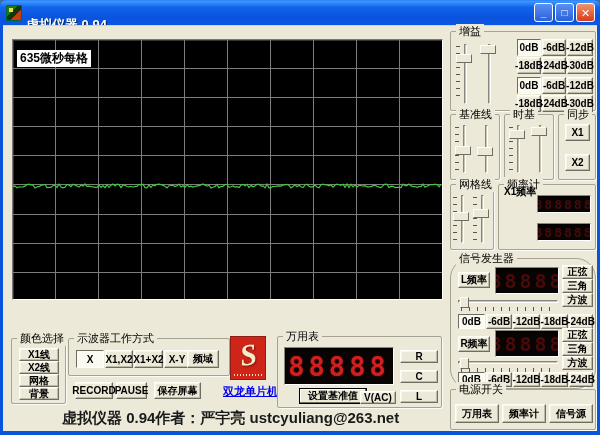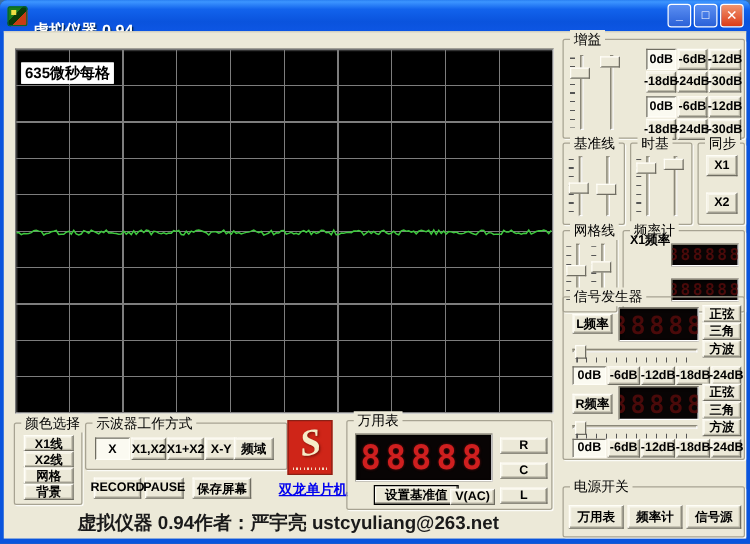--- a/index.html
+++ b/index.html
@@ -16,21 +16,21 @@
   .wbtns{position:absolute;right:5px;top:3px;display:flex;gap:2px;}
   .wbtn{width:19px;height:19px;border-radius:3px;border:1px solid #fff;
     background:linear-gradient(180deg,#5b8ff2,#2a61d8);color:#fff;font-size:10px;font-weight:bold;
     display:flex;align-items:flex-end;justify-content:center;line-height:10px;padding-bottom:3px;}
   .wbtn.maxb{align-items:center;padding-bottom:0;}
   .wbtn.closeb{background:linear-gradient(180deg,#f0946f,#dc3b17);align-items:center;padding-bottom:0;font-size:11px;}
   .content{position:absolute;left:3px;top:25px;width:594px;height:406px;background:#ece9d8;border-top:1px solid #d8d4c0;}
   .statusedge{position:absolute;left:0;bottom:0;width:600px;height:4px;background:#0a54dd;}
 
   
-  .scope{position:absolute;left:9px;top:13px;width:431px;height:292px;background:#000;
+  .scope{position:absolute;left:9px;top:13px;width:431px;height:261px;background:#000;
     border:1px solid #777;border-right-color:#fff;border-bottom-color:#fff;
     box-shadow:inset 1px 1px 0 #333;}
   .grid{position:absolute;inset:0;
     background-image:
       repeating-linear-gradient(to right,transparent 0 42px,#7d7d7d 42px 43px),
       repeating-linear-gradient(to bottom,transparent 0 28.1px,#7d7d7d 28.1px 29.1px);}
   .scope-label{position:absolute;left:4px;top:10px;background:#fff;color:#000;font-weight:bold;
     font-size:12px;padding:0 2px;line-height:15px;border:1px solid #fff;}
   .trace{position:absolute;left:0;top:0;}
 
@@ -181,21 +181,21 @@
     </div>
 
     <div class="grp" style="left:495px;top:158px;width:98px;height:66px;">
       <span class="grp-t">频率计</span>
       <span class="lbl" style="left:5px;top:0;">X1频率</span>
       <div class="seg small" style="left:38px;top:10px;width:54px;height:18px;">888888</div>
       <span class="lbl" style="left:5px;top:42px;margin-left:48px;">X2频率</span>
       <div class="seg small" style="left:38px;top:38px;width:54px;height:18px;">888888</div>
     </div>
 
-    <div class="grp" style="left:447px;top:211px;width:146px;height:131px;">
+    <div class="grp" style="left:447px;top:232px;width:146px;height:131px;border-radius:20px;">
       <span class="grp-t">信号发生器</span>
 
       <div class="b" style="left:7px;top:13px;width:32px;height:16px;">L频率</div>
       <div class="seg mid" style="left:44px;top:8px;width:64px;height:27px;">88888</div>
       <div class="b" style="left:111px;top:6px;width:31px;height:14px;">正弦</div>
       <div class="b" style="left:111px;top:20px;width:31px;height:14px;">三角</div>
       <div class="b" style="left:111px;top:34px;width:31px;height:14px;">方波</div>
       <div class="hsl" style="left:7px;top:38px;width:100px;">
         <div class="hsl-track"></div>
         <div class="hsl-thumb" style="left:2%;"></div>

